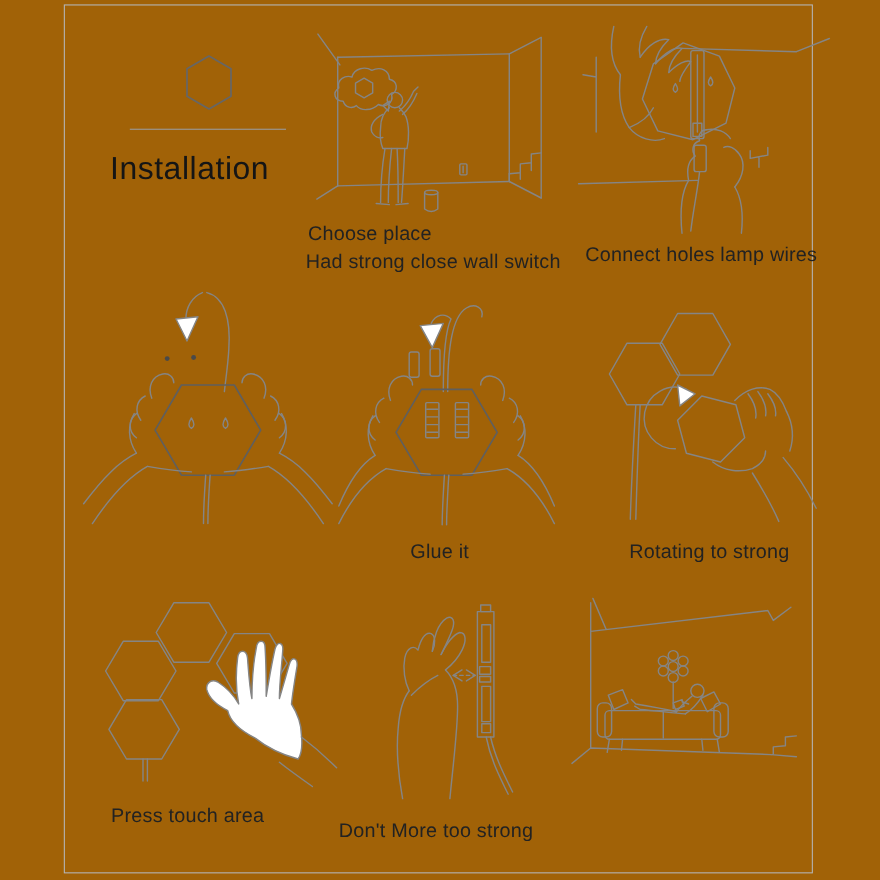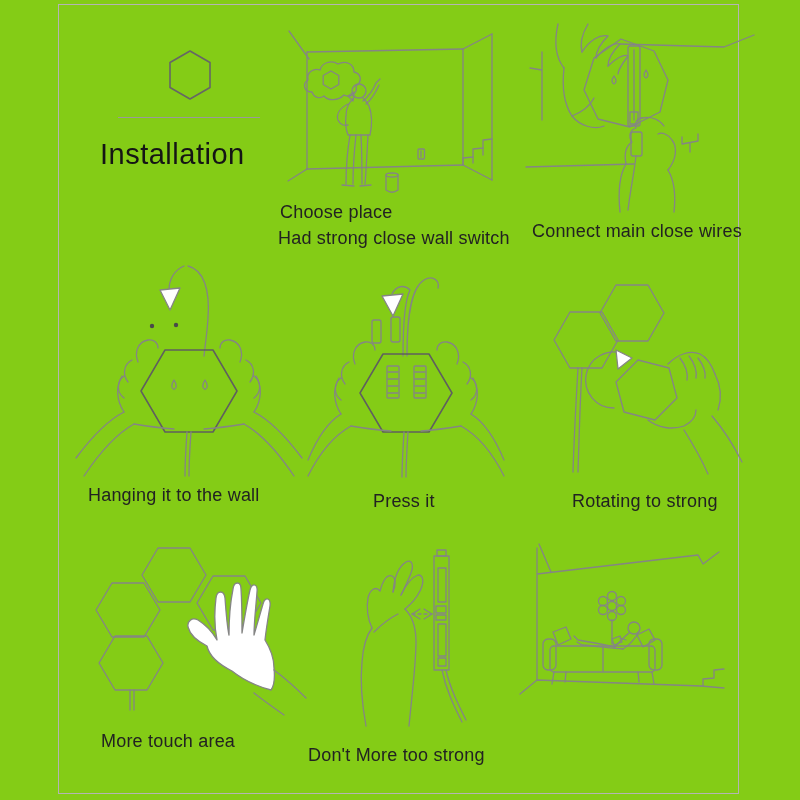--- a/index.html
+++ b/index.html
@@ -1,16 +1,16 @@
 <!DOCTYPE html>
 <html><head>
 <meta charset="utf-8">
 <style>
   html,body{margin:0;padding:0;background:#ffffff;}
-  .poster{position:relative;width:800px;height:800px;background:#84cc16;
+  .poster{position:relative;width:800px;height:800px;background:#a16207;
           font-family:"Liberation Sans",sans-serif;overflow:hidden;}
   .frame{position:absolute;left:58px;top:4px;width:679px;height:788px;
          border:1px solid #b4b4b4;}
   .title{position:absolute;left:100px;top:138px;font-size:29px;color:#151515;
          letter-spacing:.5px;}
   .divider{position:absolute;left:118px;top:117px;width:142px;height:1px;background:#9a9a9a;}
   .caption{position:absolute;font-size:18px;color:#222222;white-space:nowrap;
            letter-spacing:.2px;line-height:1;}
   svg.illus{position:absolute;overflow:visible;}
   .illus *{fill:none;stroke:#858585;stroke-width:1.3;stroke-linecap:round;stroke-linejoin:round;}
@@ -266,26 +266,25 @@
       <circle cx="128" cy="88" r="6"></circle>
       <path d="M123,93 C117,98 112,103 109,107 M133,92 C128,100 122,106 117,109"></path>
       <path d="M106,99 L114,96 L116,102 L108,105 Z M120,100 L114,98"></path>
       <path d="M109,107 C96,104 84,102 72,100 M117,109 C104,108 90,106 76,105 M72,100 L68,96 M76,105 L71,102"></path>
     </g>
   </svg>
 
   <div class="caption" style="left:280px;top:203px">Choose place</div>
   <div class="caption" style="left:278px;top:229px">Had strong close wall switch</div>
 
-  <div class="caption" style="left:532px;top:222px">Connect main close wires</div>
-
-  <div class="caption" style="left:88px;top:486px">Hanging it to the wall</div>
-
-  <div class="caption" style="left:373px;top:492px">Press it</div>
+  <div class="caption" style="left:532px;top:222px">Connect holes lamp wires</div>
+
+
+  <div class="caption" style="left:373px;top:492px">Glue it</div>
 
   <div class="caption" style="left:572px;top:492px">Rotating to strong</div>
 
-  <div class="caption" style="left:101px;top:732px">More touch area</div>
+  <div class="caption" style="left:101px;top:732px">Press touch area</div>
 
   <div class="caption" style="left:308px;top:746px">Don't More too strong</div>
 
 
 </div>
 
 </body></html>

